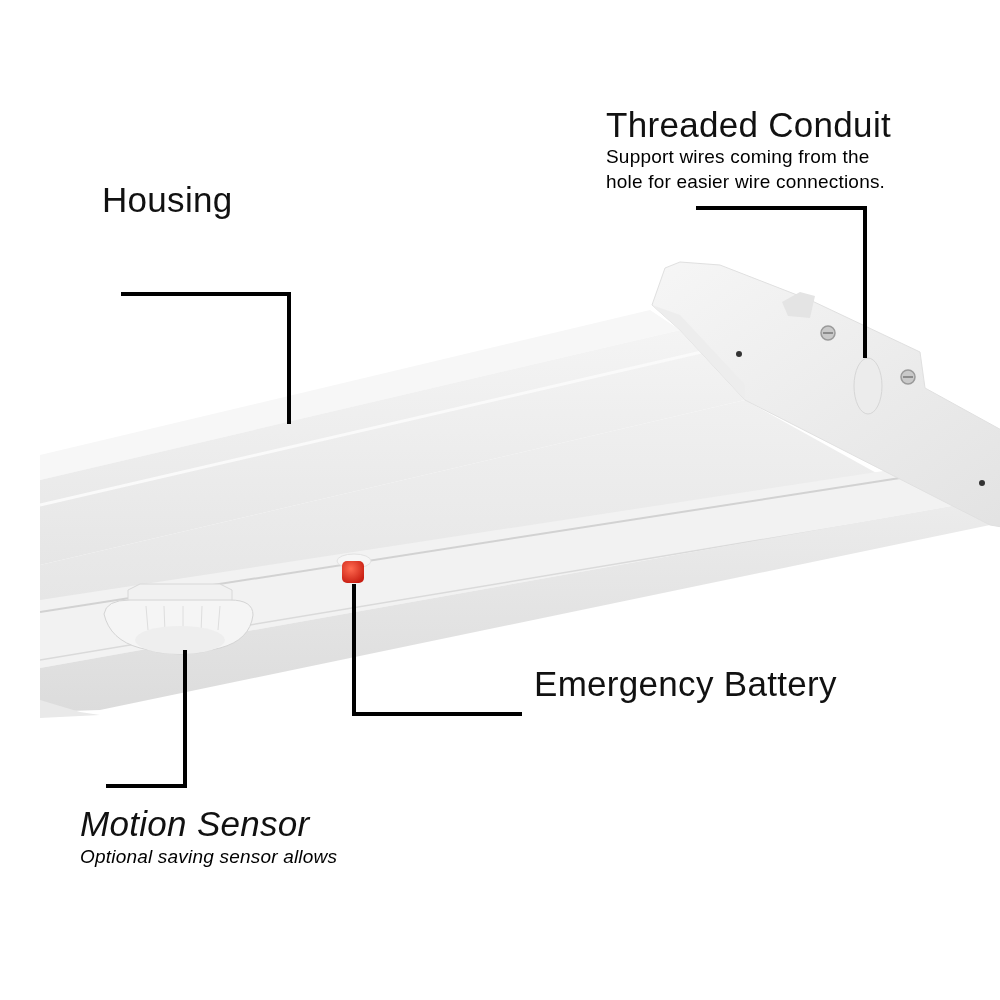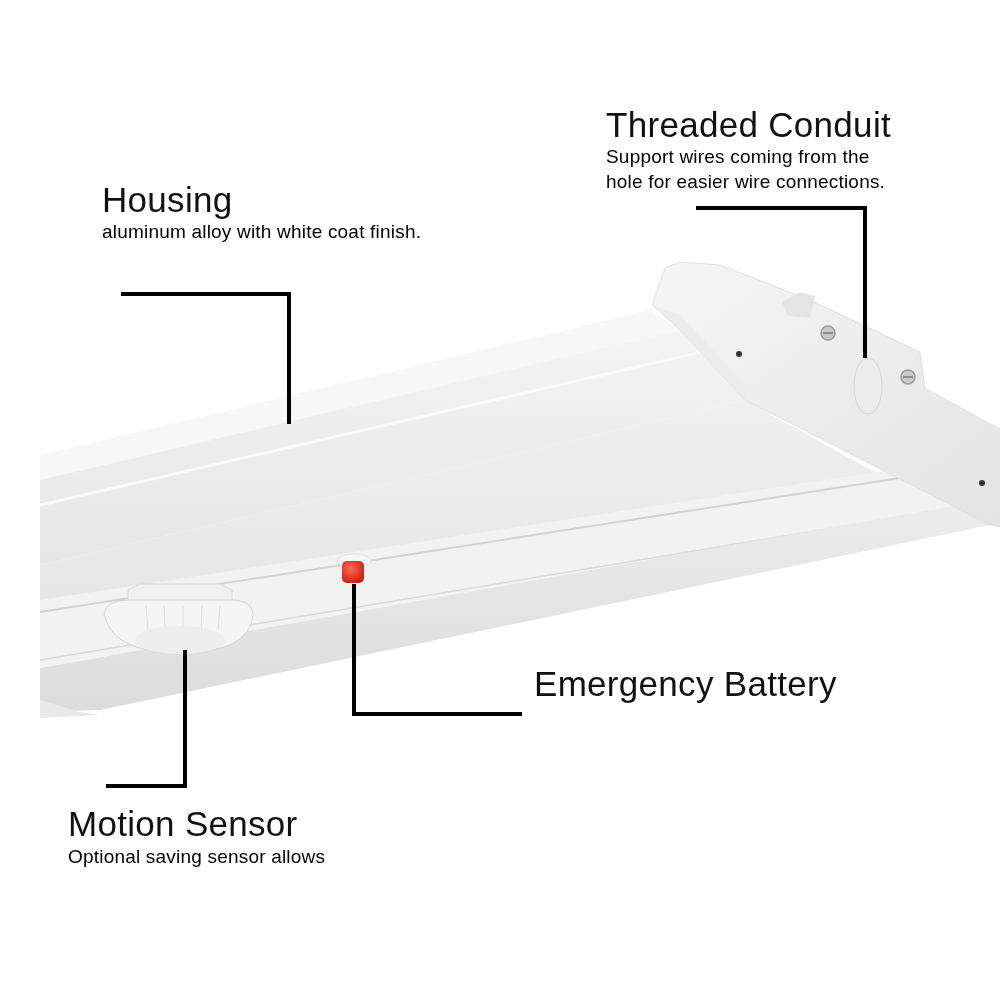--- a/index.html
+++ b/index.html
@@ -5,23 +5,23 @@
   html, body { margin:0; padding:0; background:#ffffff; }
   body { width:1000px; height:1000px; position:relative; overflow:hidden;
          font-family:"Liberation Sans", "DejaVu Sans", sans-serif; color:#111; }
   .stage { position:absolute; left:0; top:0; width:1000px; height:1000px;margin-left:40px; }
   .fixture { position:absolute; left:0; top:0; width:1000px; height:1000px; }
   .callout { position:absolute; }
   .callout .title { font-size:35px; line-height:38px; letter-spacing:0.3px; color:#111; white-space:nowrap; }
   .callout .desc { font-size:19px; line-height:25px; color:#000000; white-space:nowrap; letter-spacing:0.2px; }
   .line { position:absolute; background:#000; }
   #co-threaded { left:566px; top:106px; }
-  #co-housing { left:62px; top:181px; }
+  #co-housing { left:62px; top:181px;text-align:center; }
   #co-battery { left:494px; top:665px; }
-  #co-motion { left:28px; top:805px; }
+  #co-motion { left:40px; top:805px;font-style:italic; }
   #co-motion .desc, #co-battery .desc { margin-top:1px; }
 </style>
 </head>
 <body>
 
 <div class="stage">
 
   <svg class="fixture" viewBox="0 0 1000 1000" xmlns="http://www.w3.org/2000/svg">
     <defs>
       <linearGradient id="gTop" x1="0" y1="0" x2="0" y2="1">
@@ -103,21 +103,20 @@
   <div class="line" style="left:66px; top:784px; width:81px; height:4px;"></div>
 
   <div class="callout" id="co-threaded">
     <div class="title">Threaded Conduit</div>
     <div class="desc">Support wires coming from the</div>
     <div class="desc">hole for easier wire connections.</div>
   </div>
 
   <div class="callout" id="co-housing">
     <div class="title">Housing</div>
-    <div class="desc">aluminum alloy with white coat finish.</div>
   </div>
 
   <div class="callout" id="co-battery">
     <div class="title">Emergency Battery</div>
   </div>
 
   <div class="callout" id="co-motion">
     <div class="title">Motion Sensor</div>
     <div class="desc">Optional saving sensor allows</div>
   </div>

